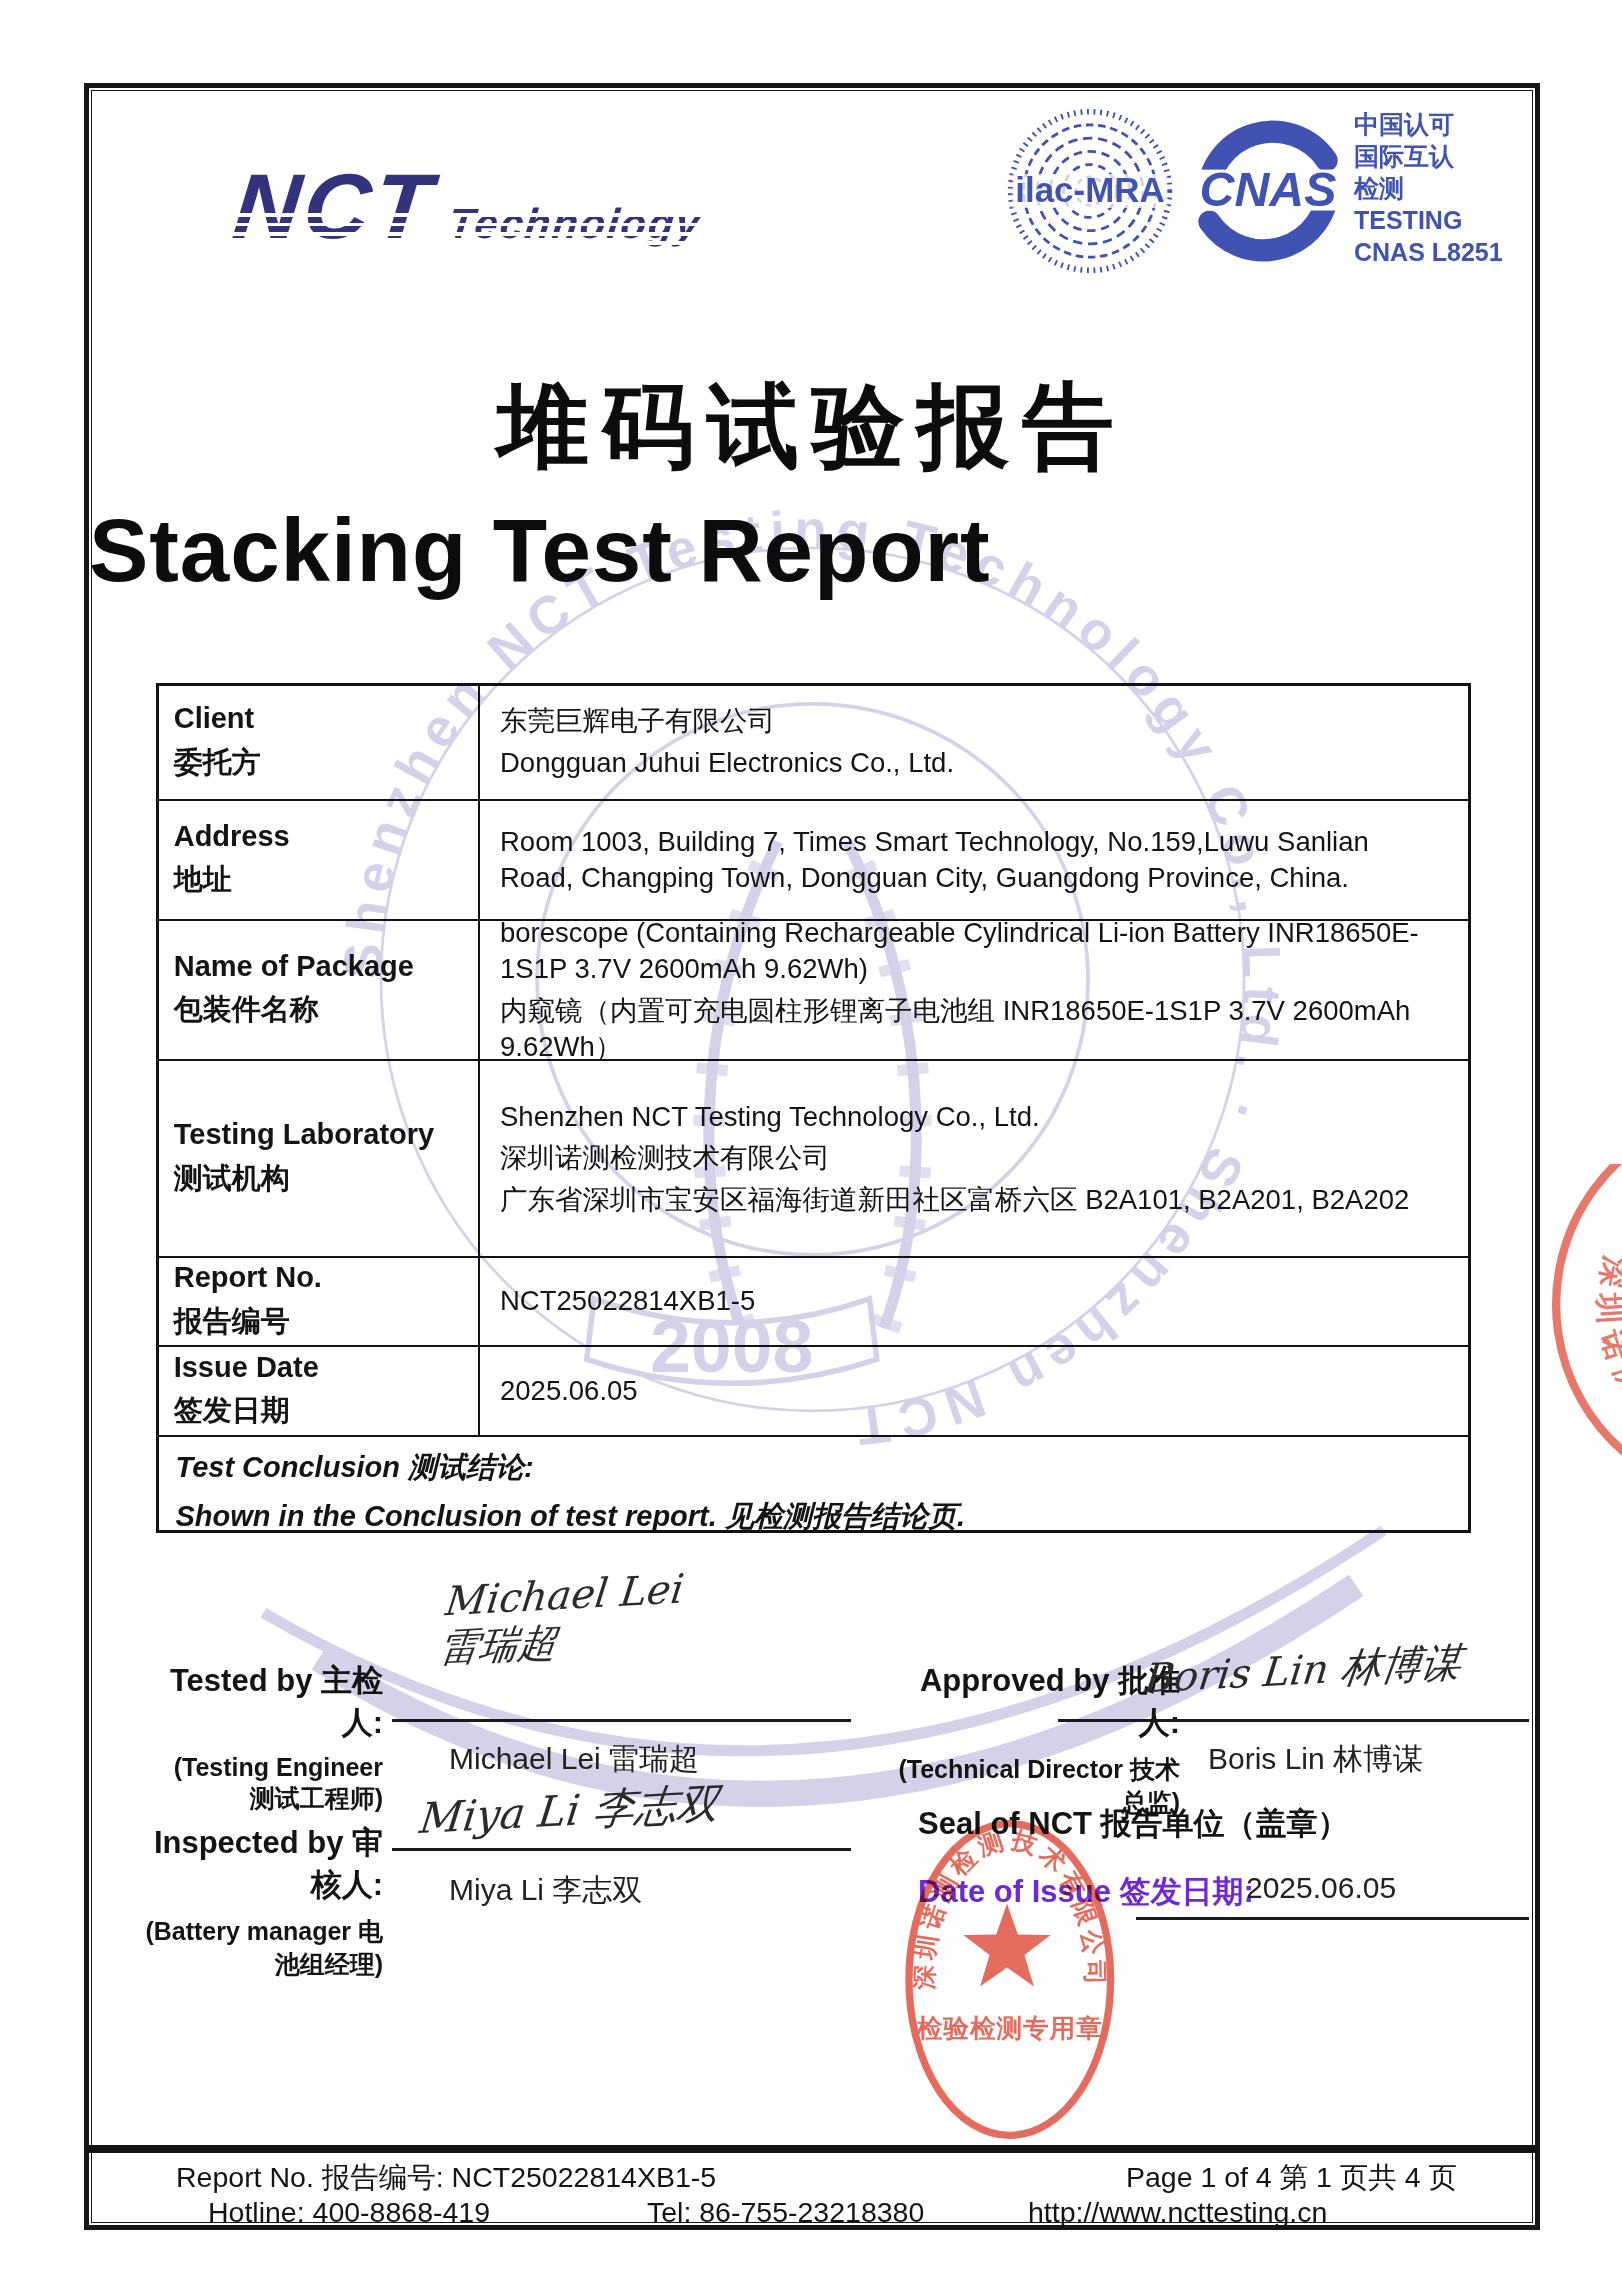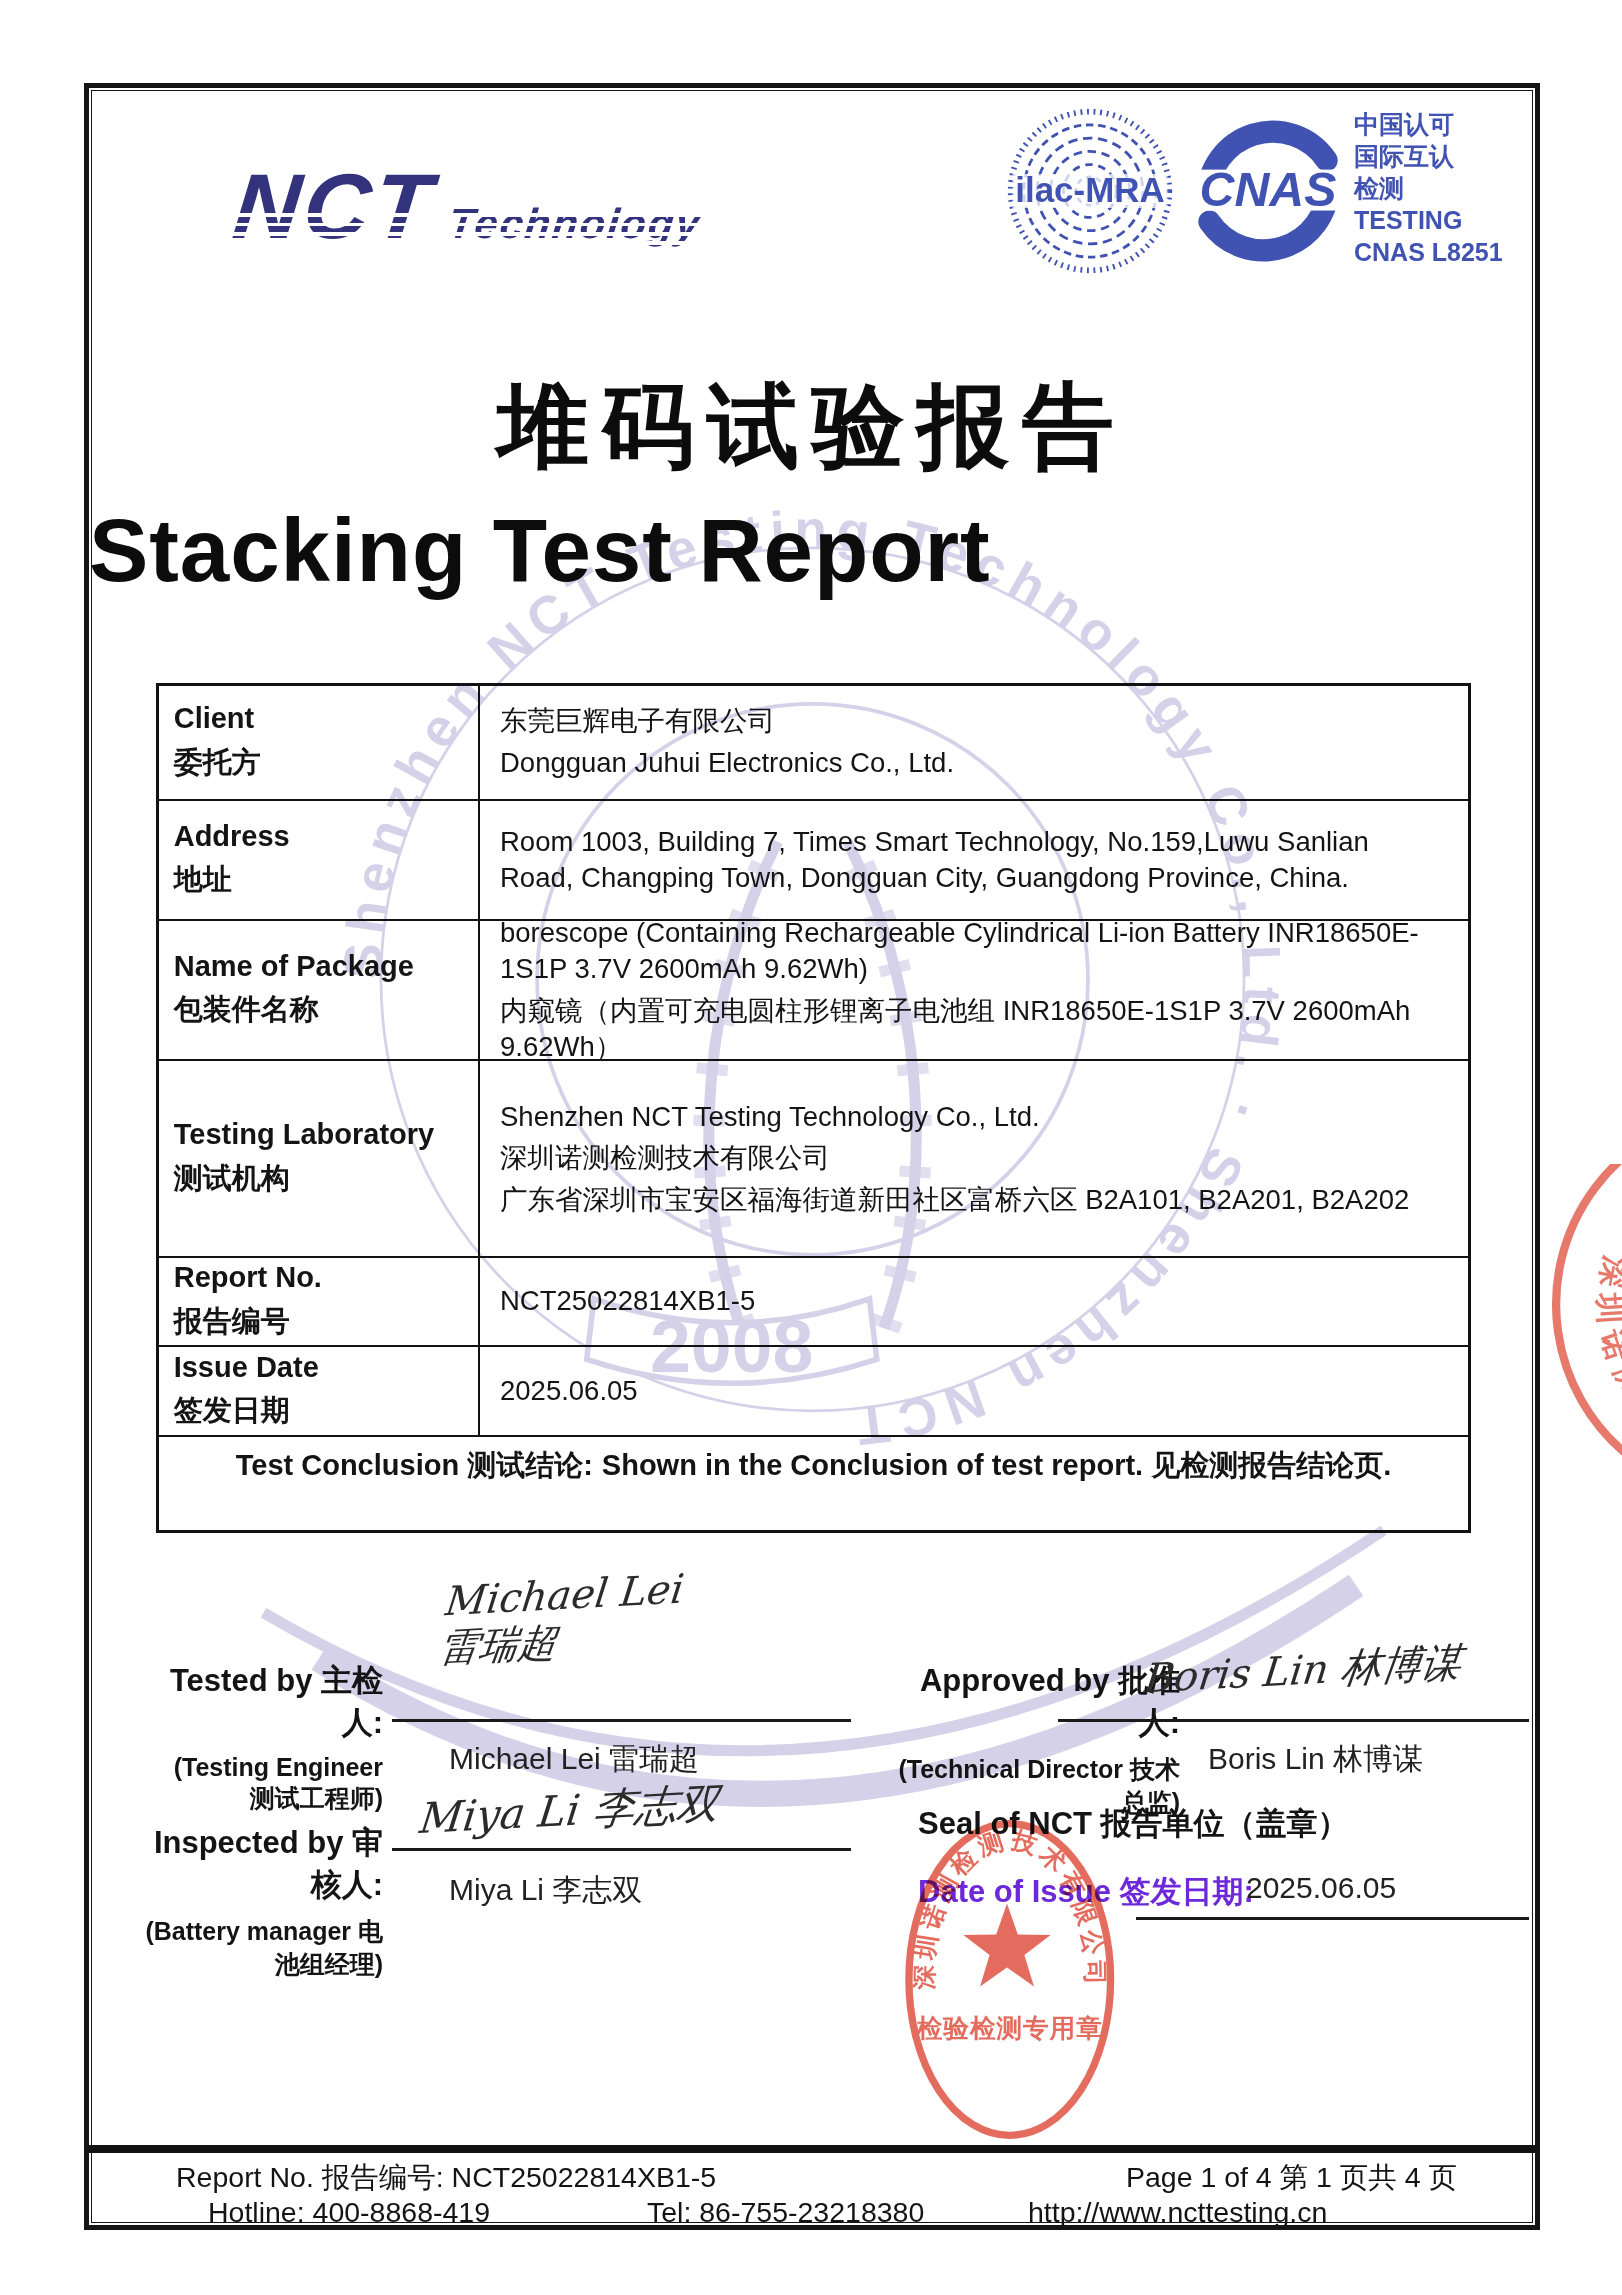--- a/index.html
+++ b/index.html
@@ -32,23 +32,23 @@
   
   .doc-table{position:absolute;left:67px;top:595px;width:1315px;height:850px;
              border:3.7px solid #121212;box-sizing:border-box;background:transparent;}
   .trow{display:flex;box-sizing:border-box;border-top:2.8px solid #121212;}
   .trow:first-child{border-top:none;}
   .tlabel{width:321px;box-sizing:border-box;border-right:2.8px solid #121212;
           display:flex;flex-direction:column;justify-content:center;gap:7.3px;
           padding:5.5px 7.3px 5.5px 14.7px;font-weight:bold;font-size:29px;}
   .tvalue{flex:1;display:flex;flex-direction:column;justify-content:center;gap:5.5px;
           padding:7.3px 20px;font-size:27.5px;line-height:1.32;}
-  .tconc{display:flex;justify-content:center;gap:9px;
+  .tconc{display:flex;flex-direction:column;justify-content:center;gap:9px;
          padding:9.2px 16.5px;font-weight:bold;font-size:29px;box-sizing:border-box;
-         border-top:2.8px solid #121212;}
+         border-top:2.8px solid #121212;font-style:italic;}
 
   
   .siglabel{position:absolute;text-align:right;font-weight:bold;}
   .siglabel .l1{font-size:31px;}
   .siglabel .l2{font-size:25px;margin-top:9.2px;}
   .sigline{position:absolute;height:2.8px;background:#1a1a1a;}
   .printed{position:absolute;font-size:30px;color:#222;}
   .hand{position:absolute;font-family:"DejaVu Serif",serif;font-style:italic;color:#2b2b2b;
         transform:rotate(-3deg) skewX(-10deg);line-height:1.05;}
 

